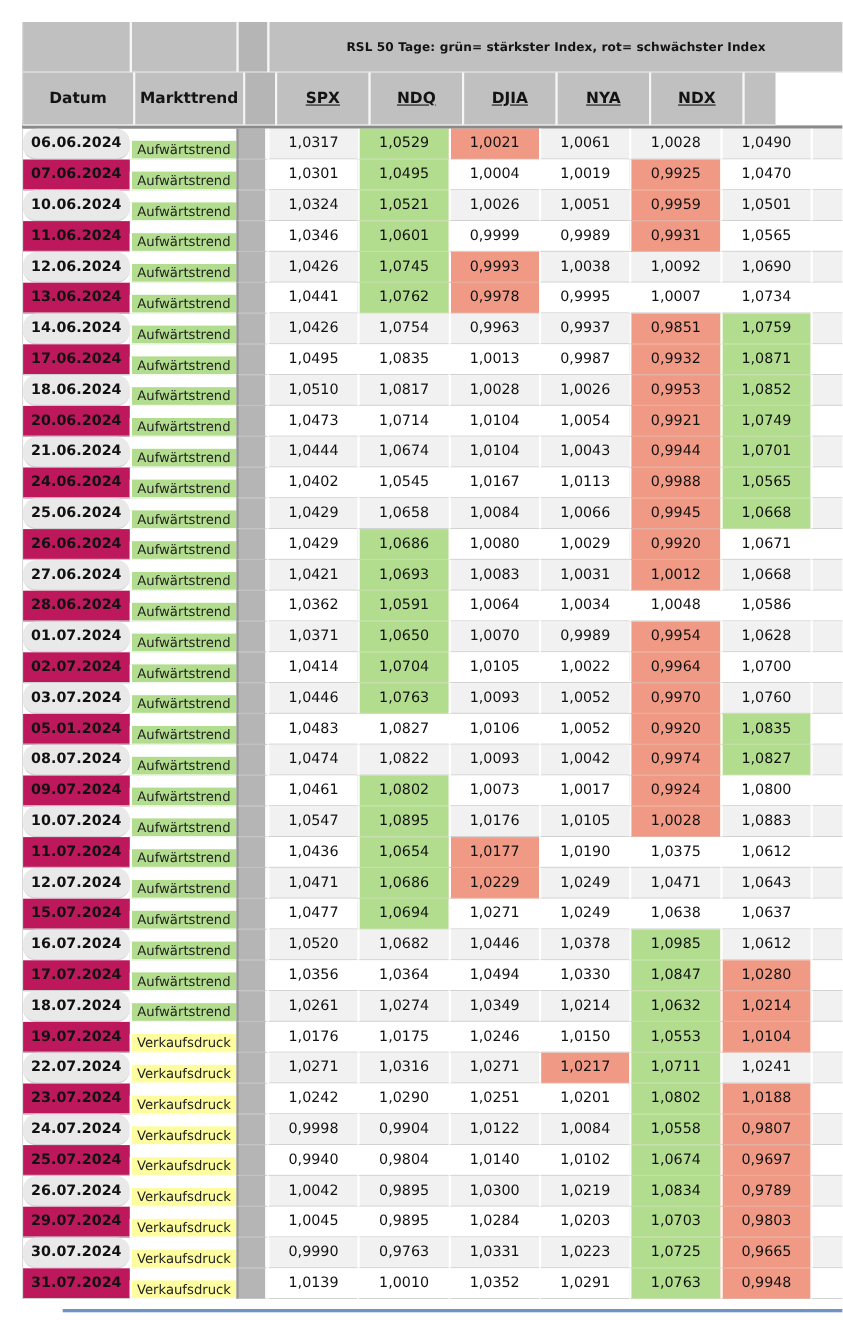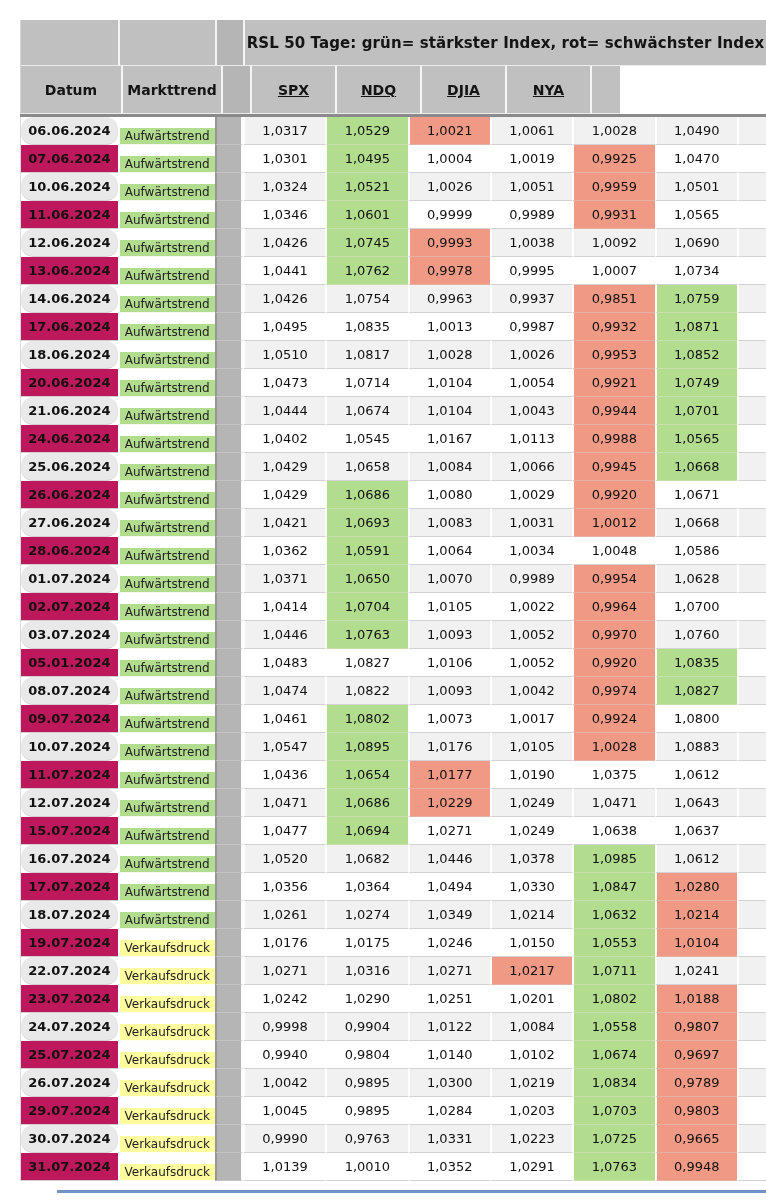--- a/index.html
+++ b/index.html
@@ -14,21 +14,21 @@
   .hrow1{height:46px;}
   .hrow2{height:48px;}
   .hcell{
     box-sizing:border-box;display:flex;align-items:center;justify-content:center;
     background:var(--header_bg,#c0c0c0);
     border-left:2px solid rgba(255,255,255,.85);
     border-bottom:1px solid rgba(255,255,255,.7);
     font-weight:bold;color:#141414;
   }
   .hrow .c-w-date{border-left:none;}
-  .h-title{width:540px;font-size:15px;letter-spacing:.1px;}
+  .h-title{width:540px;font-size:11px;letter-spacing:.1px;}
   .hcol{font-size:14px;}
   .c-w-date{width:100px;}
   .c-w-trend{width:100px;}
   .c-w-spacer{width:29px;background:var(--spacer_bg,#b5b5b5);}
   .c-w-val{width:85px;text-decoration:underline;}
   .c-w-partial{width:30px;}
   .hdivider{height:3px;background:#8a8a8a;}
 
   
   .row{display:flex;height:28px;border-left:1px solid #d9d9d9;}
@@ -80,20 +80,21 @@
   </div>
   <div class="hrow hrow2">
     <div class="hcell hcol c-w-date">Datum</div>
     <div class="hcell hcol c-w-trend">Markttrend</div>
     <div class="hcell c-w-spacer"></div>
 
   <div class="hcell hcol c-w-val">SPX</div>
       <div class="hcell hcol c-w-val">NDQ</div>
       <div class="hcell hcol c-w-val">DJIA</div>
       <div class="hcell hcol c-w-val">NYA</div>
+      <div class="hcell hcol c-w-val">NDX</div>
       <div class="hcell c-w-partial"></div>
     </div>
   <div class="hdivider"></div>
   <div>
       <div class="row odd">
         <div class="cell c-date">06.06.2024</div>
         <div class="cell c-trend t-green">Aufwärtstrend</div>
         <div class="cell c-spacer"></div>
         <div class="cell c-val">1,0317</div>
         <div class="cell c-val hl-g">1,0529</div>

